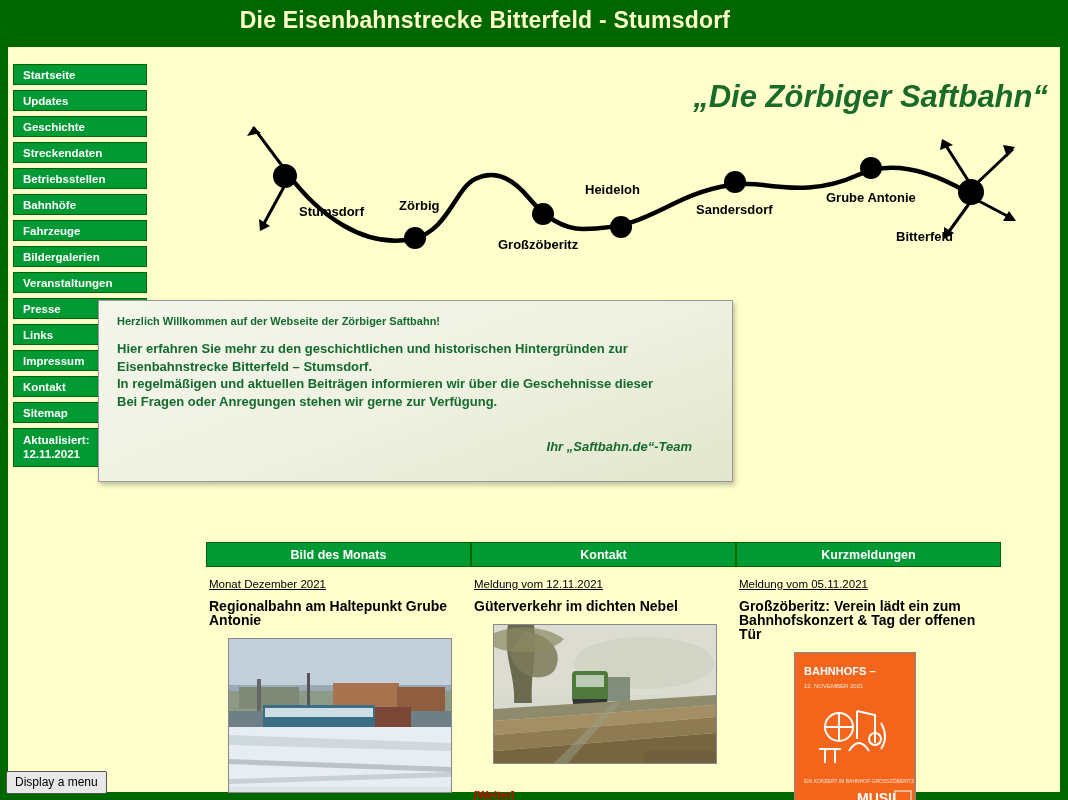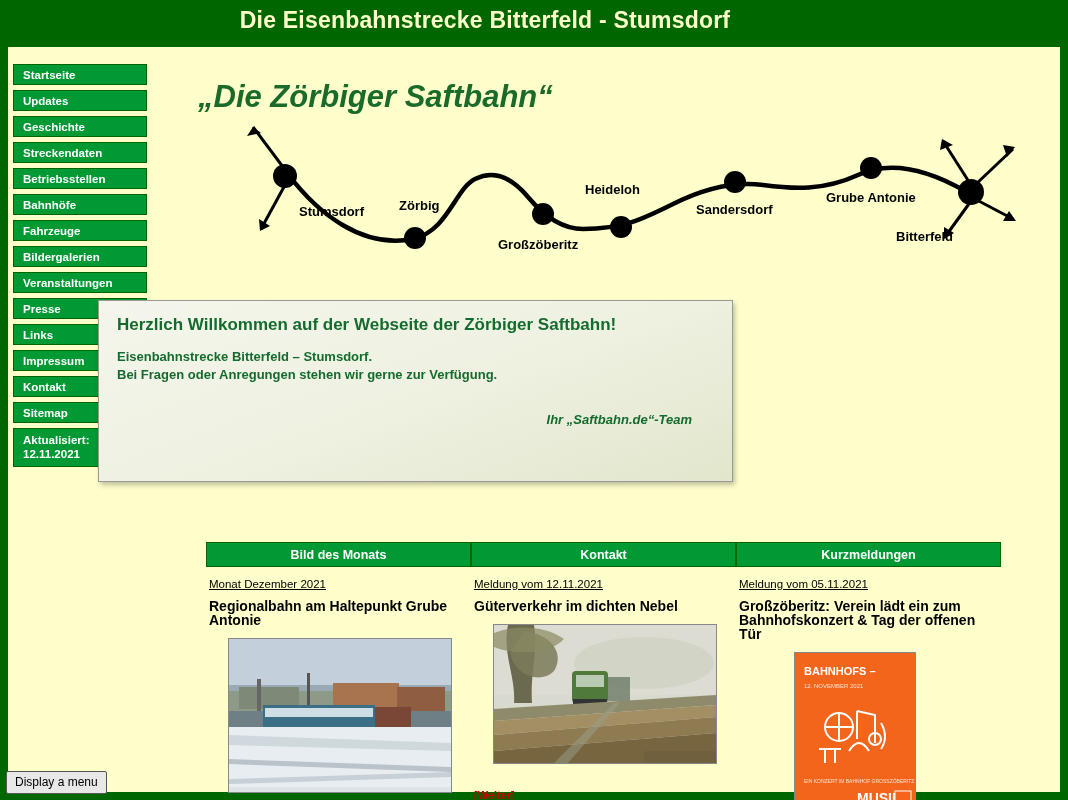--- a/index.html
+++ b/index.html
@@ -83,21 +83,21 @@
     line-height: 14px;
   }
   
   .main {
     position: absolute;
     left: 190px;
     top: 10px;
     width: 850px;
   }
   .saftbahn-title {
-    text-align: left;
+    text-align: right;
     font-size: 31px;
     font-weight: bold;
     font-style: italic;
     color: #1a6b2a;
     margin: 22px 0 0 0;
     font-family: "Liberation Sans", sans-serif;
   }
   .route-map {
     position: relative;
     width: 800px;
@@ -120,21 +120,21 @@
     width: 635px;
     height: 182px;
     background: linear-gradient(160deg, #f4f6ec 0%, #eef0e0 55%, #e2e6cc 100%);
     border: 1px solid #999;
     box-shadow: 2px 3px 5px rgba(0,0,0,0.25);
     box-sizing: border-box;
     padding: 14px 18px 10px 18px;
   }
   .welcome-head {
     color: #146b2e;
-    font-size: 17px;
+    font-size: 11px;
     font-weight: bold;
     margin-bottom: 13px;
   }
   .welcome-text {
     color: #146b2e;
     font-size: 13px;
     font-weight: bold;
     line-height: 17.5px;
   }
   .welcome-sign {
@@ -277,21 +277,23 @@
         <div class="station-label" style="left:362px; top:63px;">Heideloh</div>
         <div class="station-label" style="left:473px; top:83px;">Sandersdorf</div>
         <div class="station-label" style="left:603px; top:71px;">Grube Antonie</div>
         <div class="station-label" style="left:673px; top:110px;">Bitterfeld</div>
       </div>
     </div>
 
     <div class="welcome-box">
       <div class="welcome-head">Herzlich Willkommen auf der Webseite der Zörbiger Saftbahn!</div>
       <div class="welcome-text">
+        <div>Hier erfahren Sie mehr zu den geschichtlichen und historischen Hintergründen zur</div>
         <div>Eisenbahnstrecke Bitterfeld – Stumsdorf.</div>
+        <div>In regelmäßigen und aktuellen Beiträgen informieren wir über die Geschehnisse dieser</div>
         <div>Bei Fragen oder Anregungen stehen wir gerne zur Verfügung.</div>
       </div>
       <div class="welcome-sign">Ihr „Saftbahn.de“-Team</div>
     </div>
 
     <div class="columns">
 
       <div class="col">
         <div class="col-head">Bild des Monats</div>
         <div class="col-date">Monat Dezember 2021</div>

